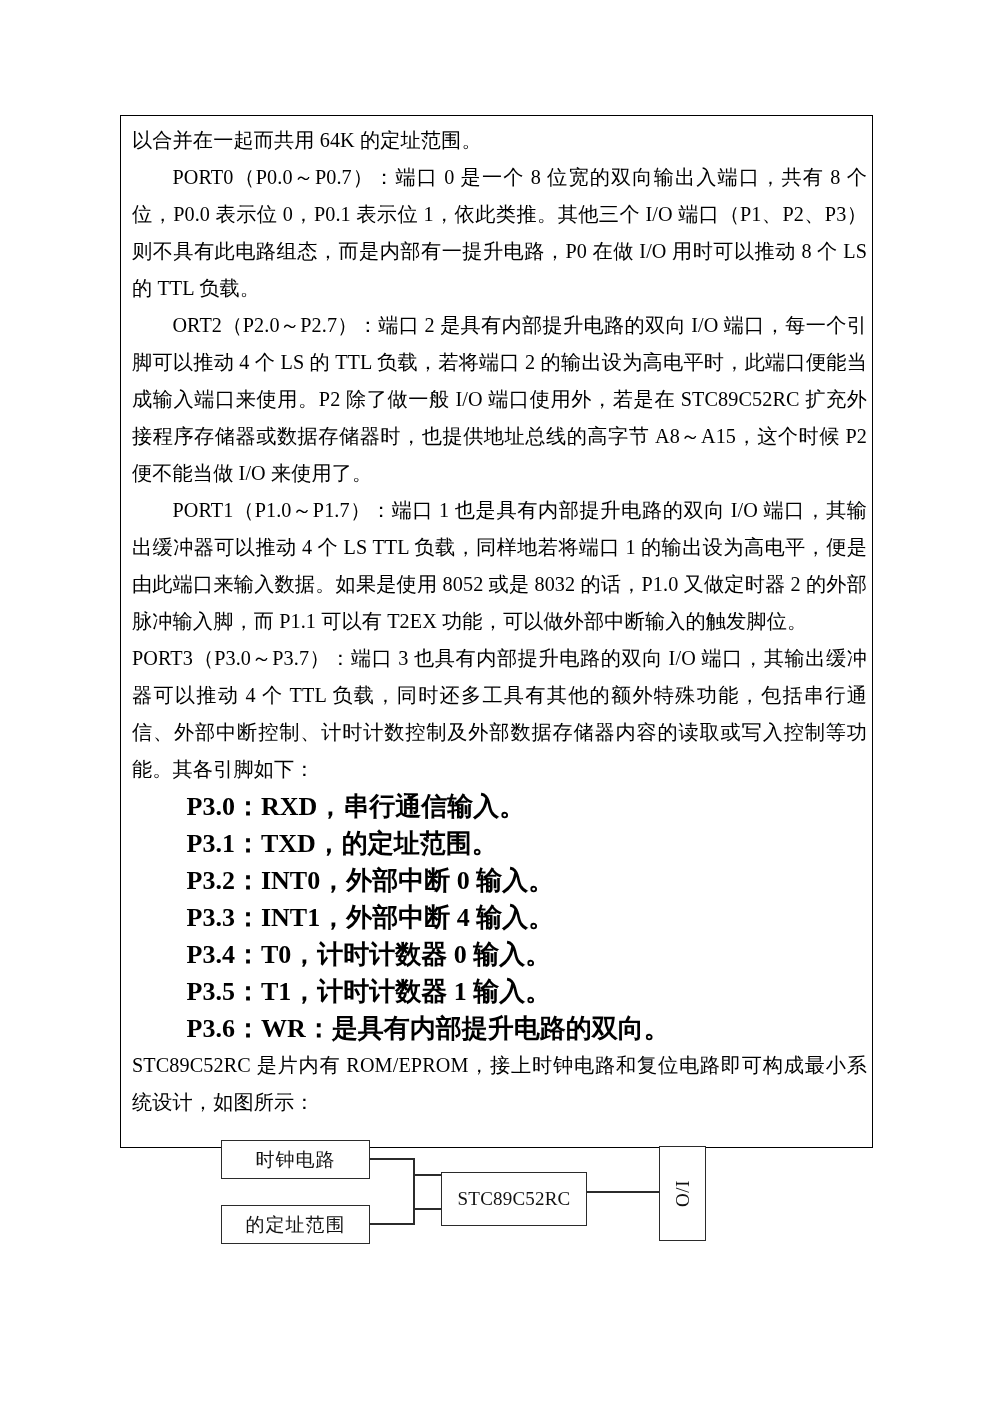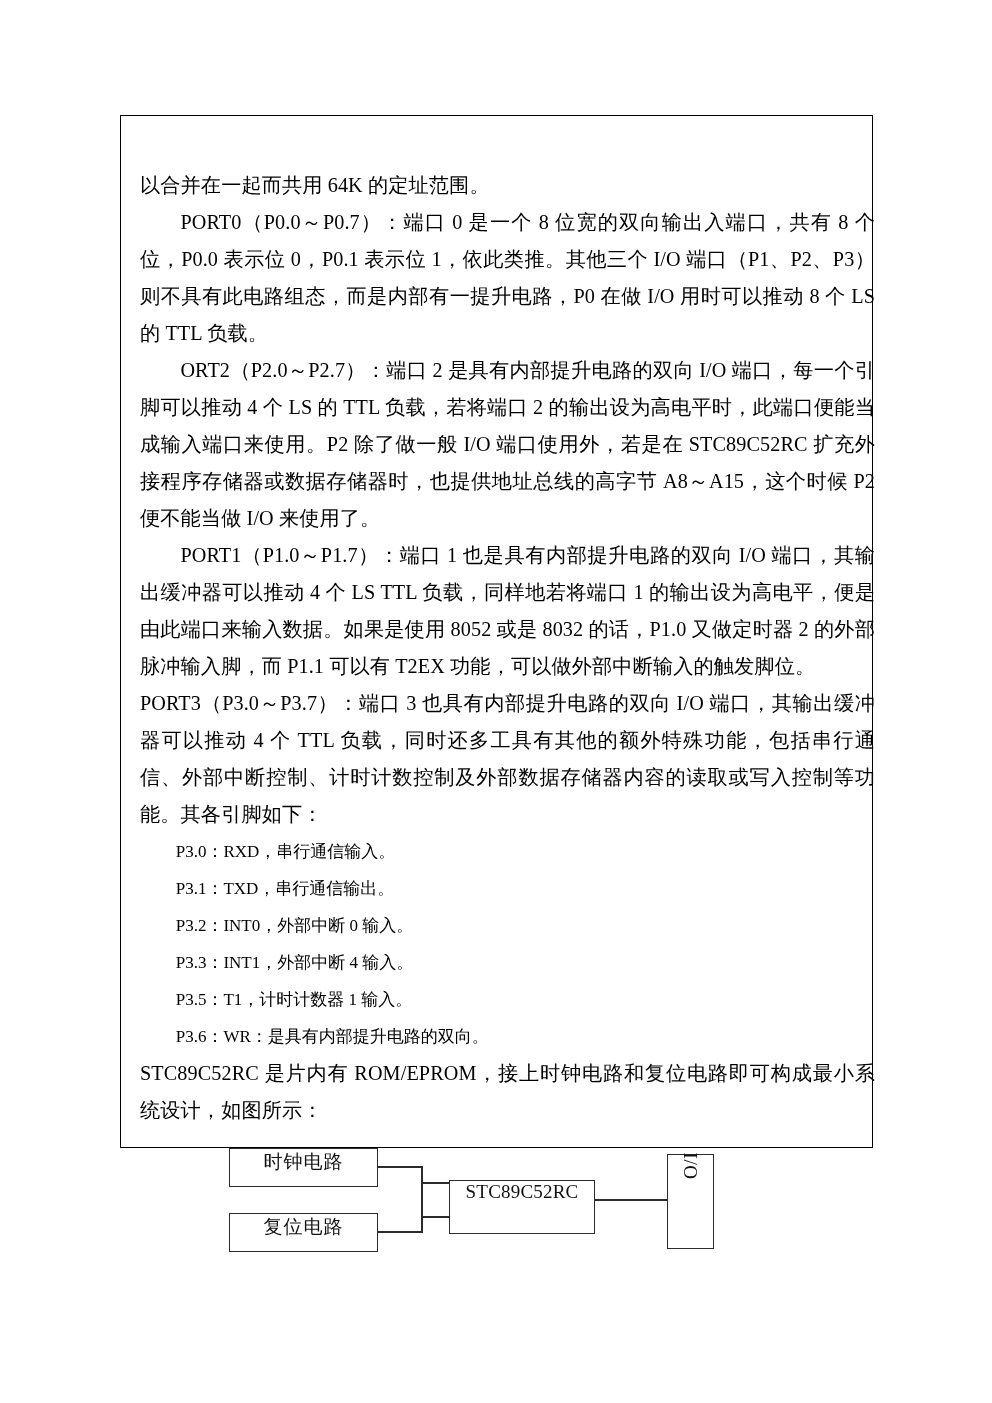--- a/index.html
+++ b/index.html
@@ -22,61 +22,61 @@
     left: 120px;
     top: 115px;
     width: 753px;
     height: 1033px;
     border: 1.6px solid #000000;
     box-sizing: border-box;
   }
 
   #page-body {
     position: absolute;
-    left: 19px;
+    left: 11px;
     top: 6px;
     width: 735px;
-    margin-top: 45px;
   }
 
   
   .para {
     font-size: 20.2px;
     line-height: 37px;
     text-align: justify;
     text-justify: inter-ideograph;
     margin: 0;
     letter-spacing: 0.1px;
     white-space: normal;
   }
   .para.indent {
     text-indent: 2em;
   }
   .pinline {
-    font-size: 17px;
+    font-size: 26px;
     line-height: 37px;
     margin: 0;
     padding-left: 2.1em;
     white-space: nowrap;
+    font-weight: bold;
   }
 
   
   #diagram {
     position: relative;
     width: 735px;
     height: 140px;
     margin-top: 8px;
   }
   .dbox {
     position: absolute;
     border: 1.6px solid #2b2b2b;
     box-sizing: border-box;
     background: #ffffff;
     display: flex;
-    align-items: flex-start;
+    align-items: center;
     justify-content: center;
     font-size: 19px;
     letter-spacing: 1px;
     color: #111111;
   }
   #box-clock  { left: 89px;  top: 11px;  width: 149px; height: 39px; }
   #box-reset  { left: 89px;  top: 76px;  width: 149px; height: 39px; }
   #box-mcu    { left: 309px; top: 43px;  width: 146px; height: 54px; letter-spacing: 0.2px;}
   #box-io     { left: 527px; top: 17px;  width: 47px;  height: 95px; }
   #box-io .vtext {
@@ -117,37 +117,38 @@
     <p class="para indent">PORT0（P0.0～P0.7）：端口 0 是一个 8 位宽的双向输出入端口，共有 8 个位，P0.0 表示位 0，P0.1 表示位 1，依此类推。其他三个 I/O 端口（P1、P2、P3）则不具有此电路组态，而是内部有一提升电路，P0 在做 I/O 用时可以推动 8 个 LS 的 TTL 负载。</p>
 
     <p class="para indent">ORT2（P2.0～P2.7）：端口 2 是具有内部提升电路的双向 I/O 端口，每一个引脚可以推动 4 个 LS 的 TTL 负载，若将端口 2 的输出设为高电平时，此端口便能当成输入端口来使用。P2 除了做一般 I/O 端口使用外，若是在 STC89C52RC 扩充外接程序存储器或数据存储器时，也提供地址总线的高字节 A8～A15，这个时候 P2 便不能当做 I/O 来使用了。</p>
 
     <p class="para indent">PORT1（P1.0～P1.7）：端口 1 也是具有内部提升电路的双向 I/O 端口，其输出缓冲器可以推动 4 个 LS TTL 负载，同样地若将端口 1 的输出设为高电平，便是由此端口来输入数据。如果是使用 8052 或是 8032 的话，P1.0 又做定时器 2 的外部脉冲输入脚，而 P1.1 可以有 T2EX 功能，可以做外部中断输入的触发脚位。</p>
 
     <p class="para">PORT3（P3.0～P3.7）：端口 3 也具有内部提升电路的双向 I/O 端口，其输出缓冲器可以推动 4 个 TTL 负载，同时还多工具有其他的额外特殊功能，包括串行通信、外部中断控制、计时计数控制及外部数据存储器内容的读取或写入控制等功能。其各引脚如下：</p>
 
     <div>
       <p class="pinline">P3.0：RXD，串行通信输入。</p>
-      <p class="pinline">P3.1：TXD，串行通信输出。</p>
+      <p class="pinline">P3.1：TXD，的定址范围。</p>
       <p class="pinline">P3.2：INT0，外部中断 0 输入。</p>
       <p class="pinline">P3.3：INT1，外部中断 4 输入。</p>
+      <p class="pinline">P3.4：T0，计时计数器 0 输入。</p>
       <p class="pinline">P3.5：T1，计时计数器 1 输入。</p>
       <p class="pinline">P3.6：WR：是具有内部提升电路的双向。</p>
     </div>
 
     <p class="para">STC89C52RC 是片内有 ROM/EPROM，接上时钟电路和复位电路即可构成最小系统设计，如图所示：</p>
 
     <div id="diagram">
 
       <div class="dbox" id="box-clock">
         <span>时钟电路</span>
       </div>
 
       <div class="dbox" id="box-reset">
-        <span>复位电路</span>
+        <span>的定址范围</span>
       </div>
 
       <div class="dbox" id="box-mcu">
         <span>STC89C52RC</span>
       </div>
 
       <div class="dbox" id="box-io">
         <span class="vtext">I/O</span>
       </div>
 

